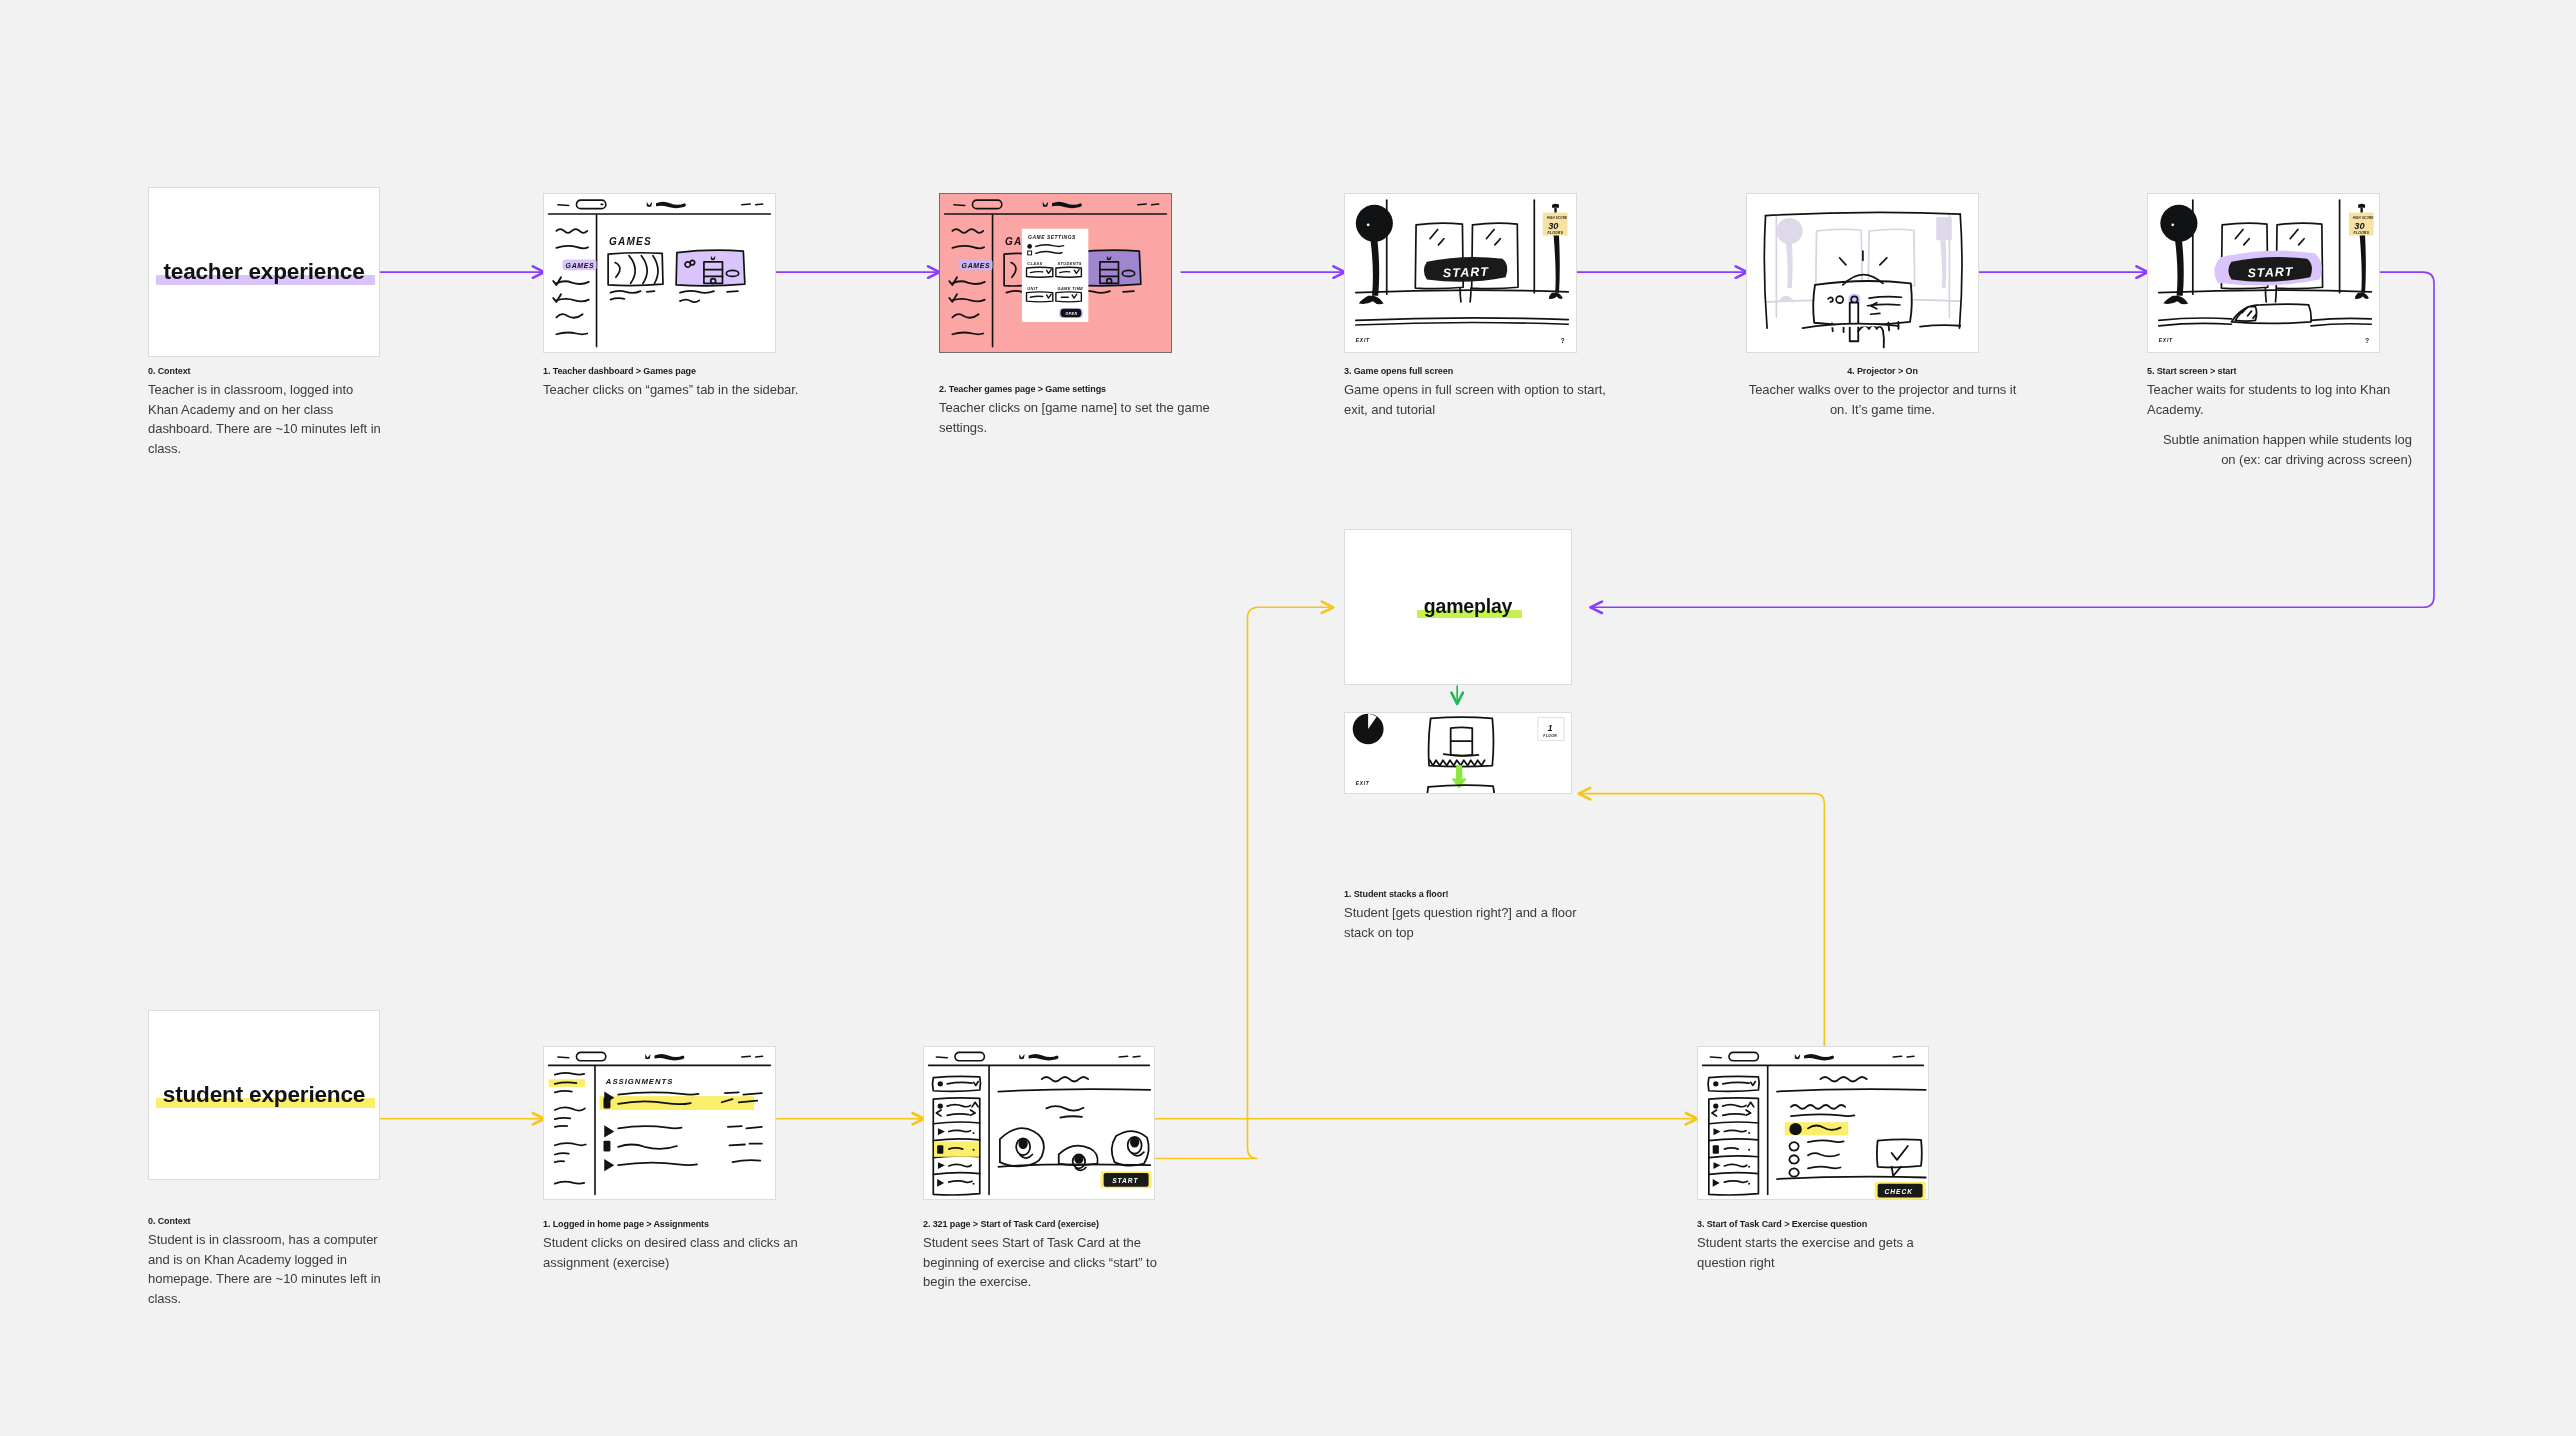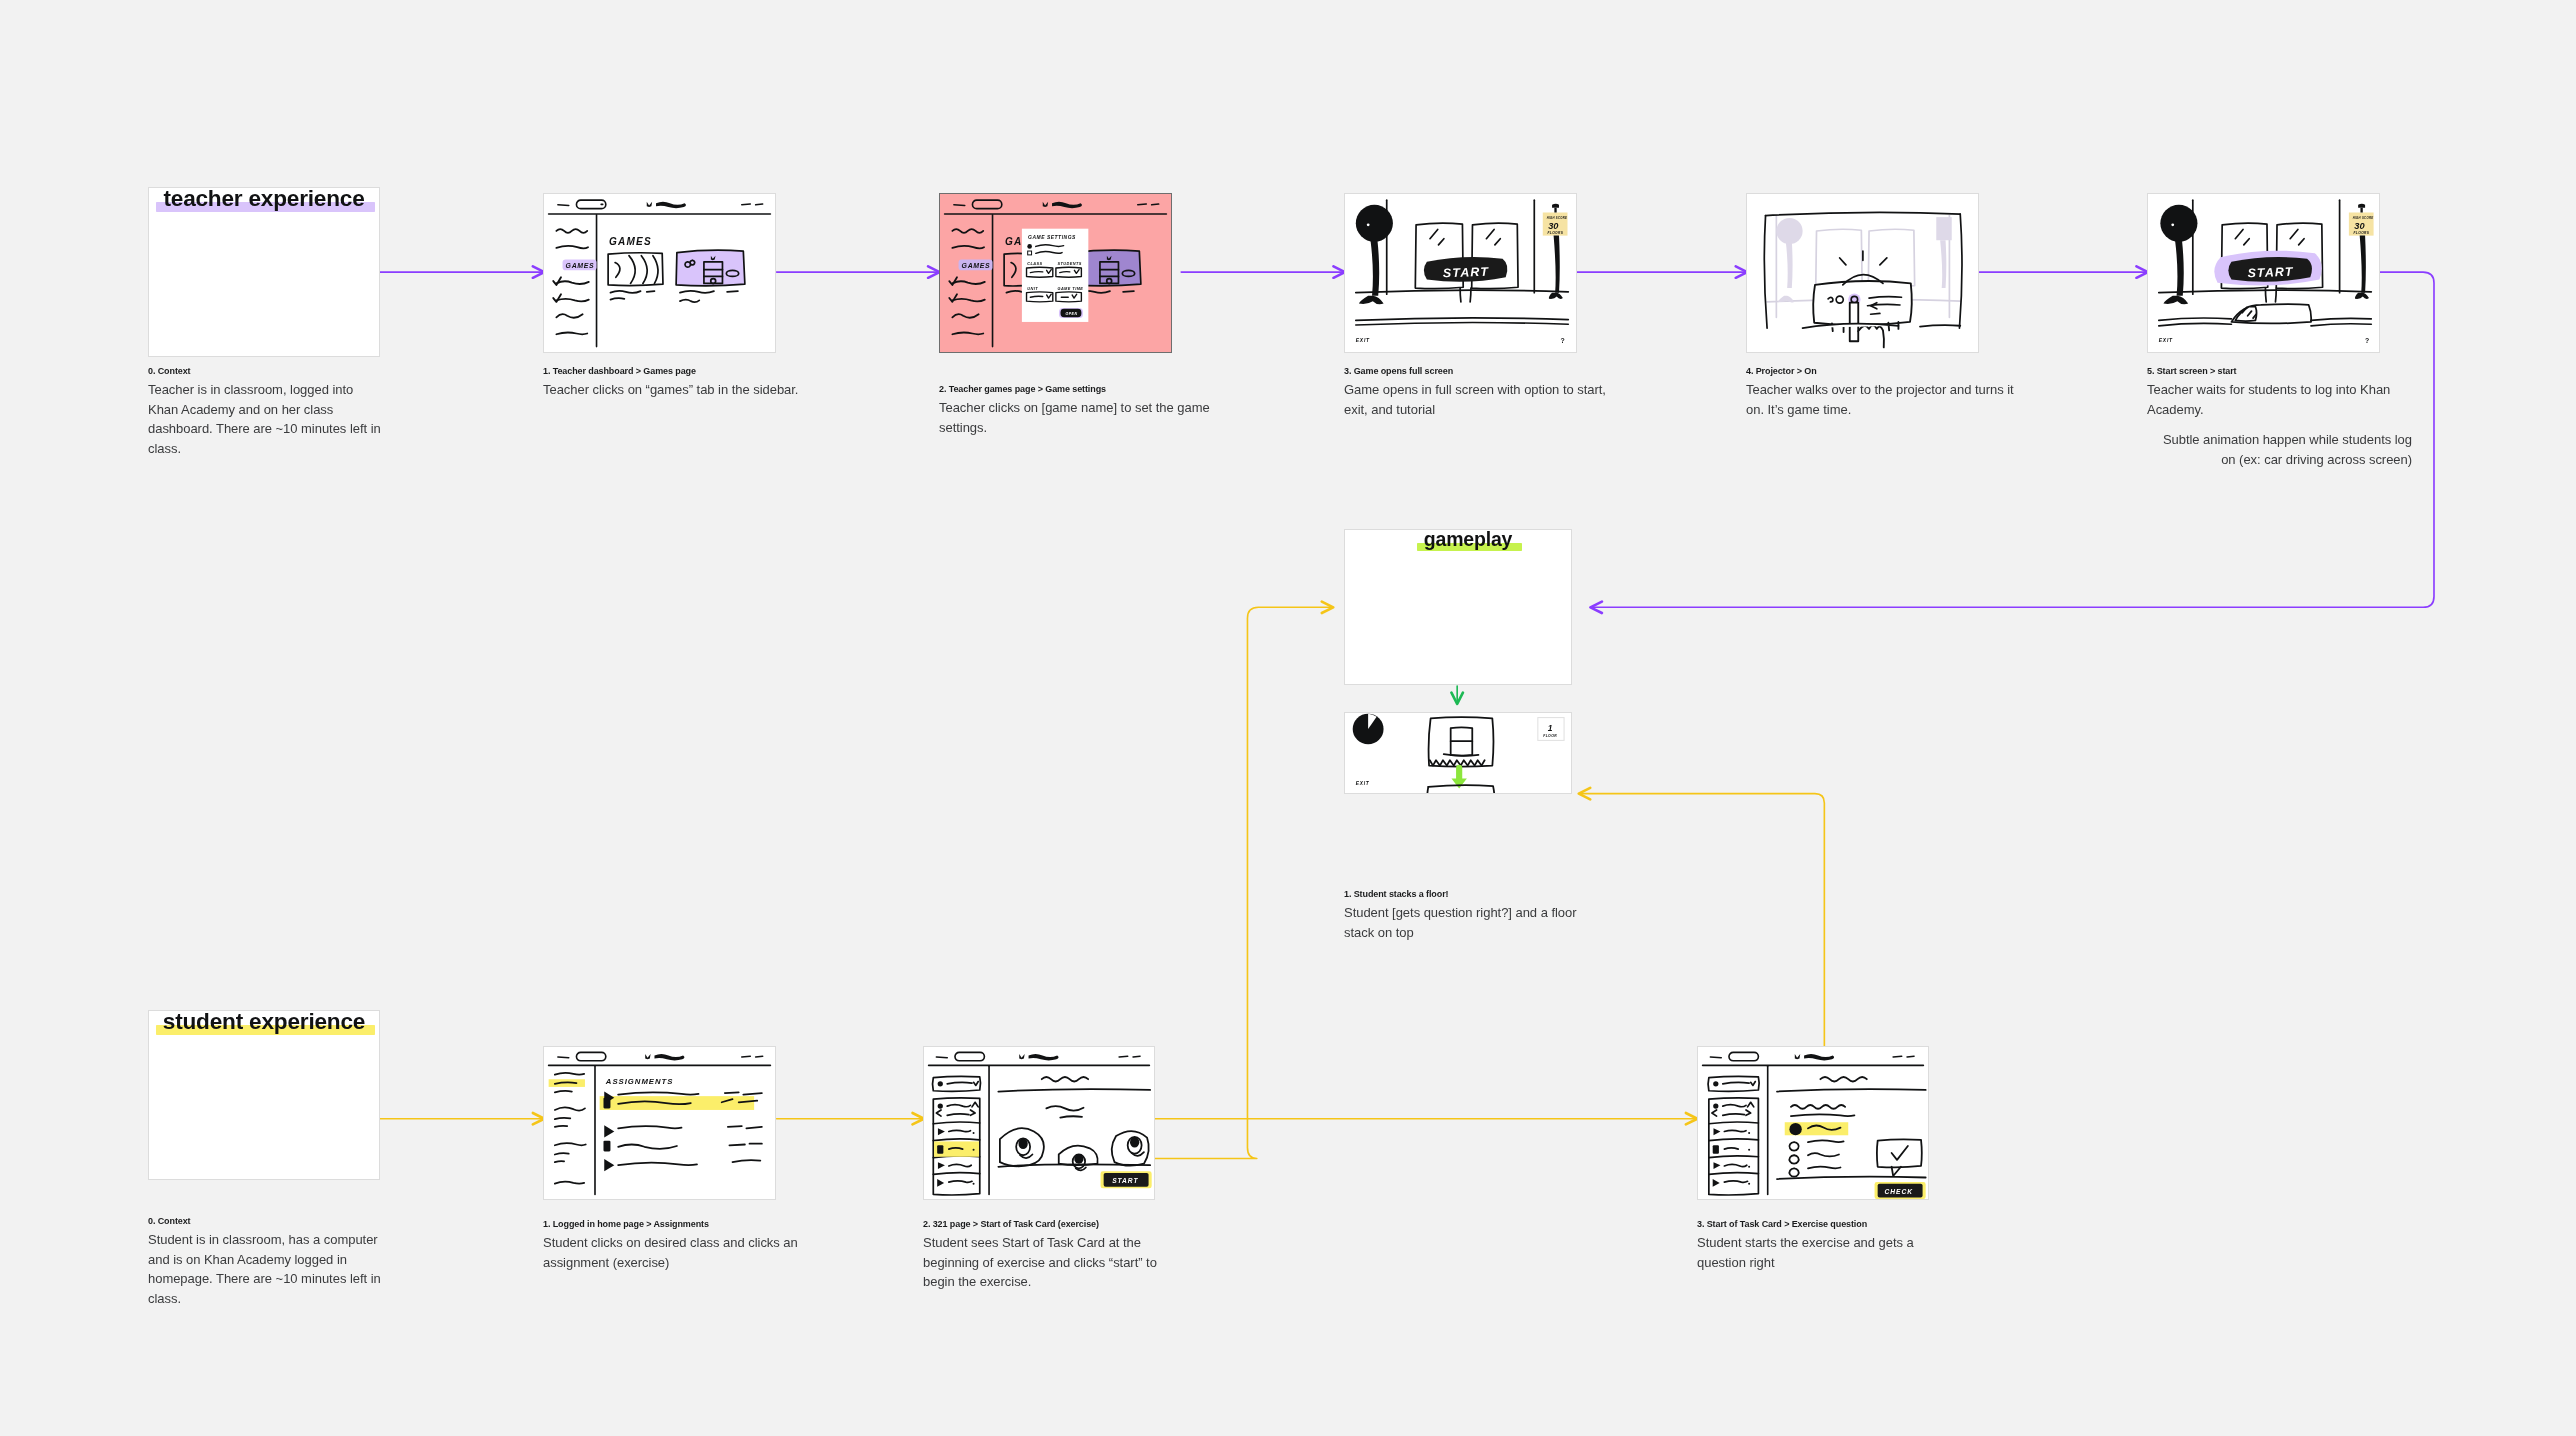--- a/index.html
+++ b/index.html
@@ -15,21 +15,21 @@
   
   .card {
     position: absolute;
     background: #ffffff;
     border: 0.8px solid #dcdcdc;
     overflow: hidden;
   }
   .card.dark { background: #fca5a5; border-color: #6e6e6e; }
 
   
-  .titlecard { display: flex; align-items: flex-start; justify-content: center; }
+  .titlecard { display: flex; align-items: center; justify-content: center; }
   .title-text {
     font-size: 22.6px; font-weight: 700; color: #111213;
     letter-spacing: -0.2px; line-height: 1; position: relative; padding: 0 3.1px;
   }
   .title-text .hl {
     position: absolute; left: -3.9px; right: -7px; bottom: -1.6px; height: 10px;
     z-index: 0; border-radius: 0.8px;
   }
   .title-text .tx { position: relative; z-index: 1; }
 
@@ -353,21 +353,21 @@
 
         <g fill="#ffffff" stroke="#111213" stroke-width="2.4" stroke-linecap="round" stroke-linejoin="round">
           <path d="M133,141 q0,34 0,50 l11,0 q0,-18 0,-50 z"></path>
           <path d="M144,178 q8,-12 14,-3 q5,-9 10,0 q4,-7 8,2 q2,12 1,22"></path>
           <path d="M72,174 q58,-10 124,-3"></path>
           <path d="M224,172 q28,-3 52,-1"></path>
         </g>
       </svg>
     </div>
   </div>
-  <div class="caption" style="left:1746px; top:366px; width:273px;">
+  <div class="caption" style="left:1746px; top:366px; width:273px;text-align:center;">
     <div class="cap-title">4. Projector &gt; On</div>
     <div class="cap-body">Teacher walks over to the projector and turns it on. It’s game time.</div>
   </div>
 
   <div class="card" style="left:2147px; top:193px; width:233px; height:160px;">
     <div class="sketch">
       <svg viewBox="0 0 299 205" preserveAspectRatio="none">
         <g fill="none" stroke="#111213" stroke-width="2.2" stroke-linecap="round" stroke-linejoin="round">
           <path d="M58,8 L58,130"></path>
           <path d="M248,8 L248,128"></path>

